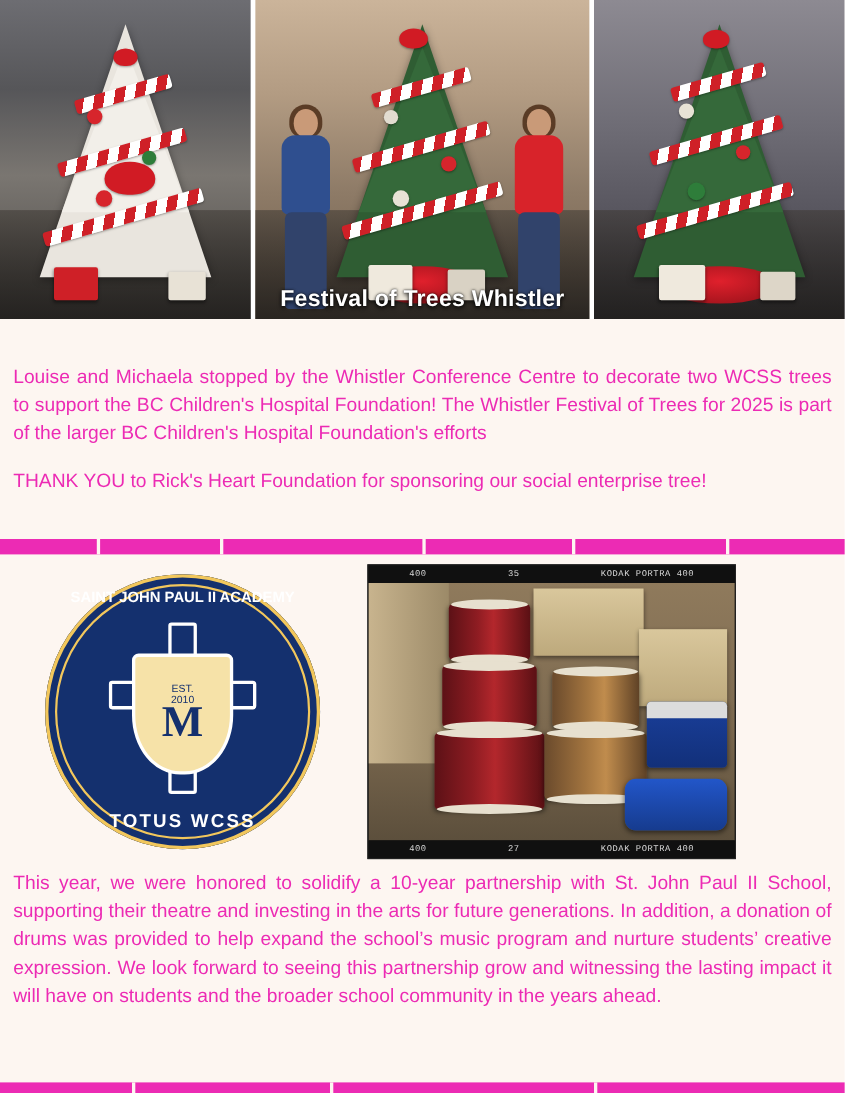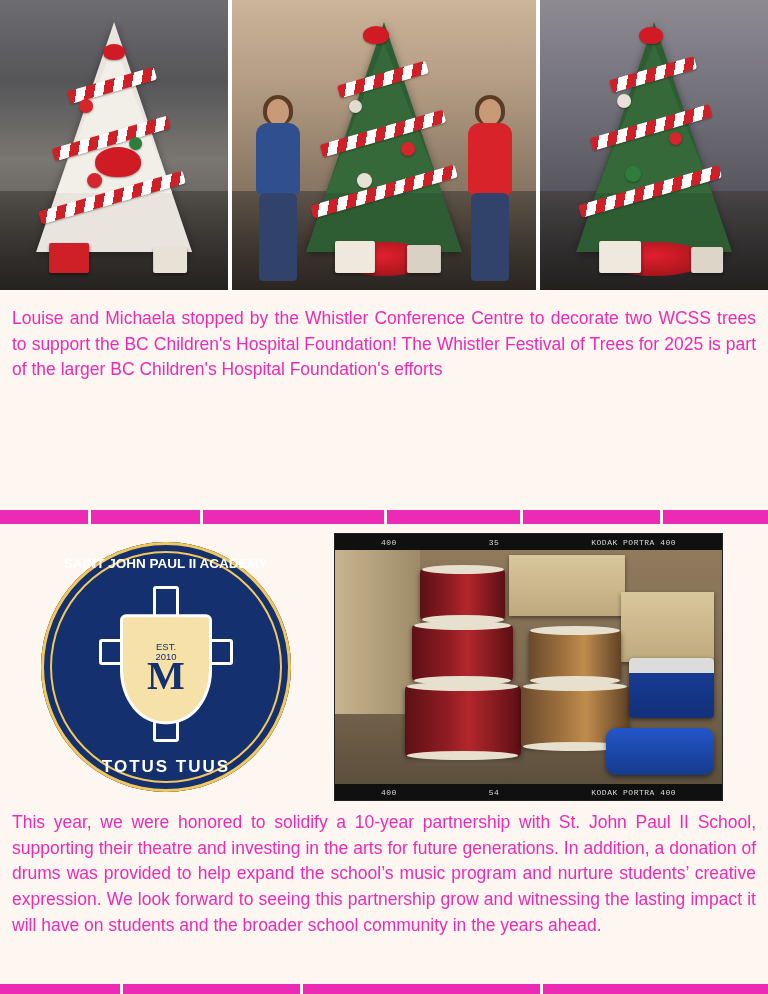--- a/index.html
+++ b/index.html
@@ -187,21 +187,21 @@
   .text-block {
     padding: 16px 12px 10px 12px;
     color: #ec2bb4;
     font-size: 17.5px;
     line-height: 1.47;
     text-align: justify;
   }
   .text-block p { margin: 0 0 18px 0; }
   .text-block p:last-child { margin-bottom: 0; }
 
-  .block-one { height: 220px; box-sizing: border-box; }
+  .block-one { height: 176px; box-sizing: border-box; margin-top: 24px; }
 
   
   .divider {
     position: relative;
     height: 14px;
     width: 100%;
     background: #ec2bb4;
   }
   .divider .notch {
     position: absolute;
@@ -299,21 +299,21 @@
     color: #14306e;
     font-size: 9.5px;
     font-weight: normal;
     text-align: center;
     line-height: 1.1;
     z-index: 5;
   }
 
   .drums-photo {
     position: relative;
-    width: 389px;
+    width: 335px;
     height: 268px;
     background: #111;
     border: 1px solid #222;
     box-sizing: border-box;
     overflow: hidden;
   }
   .film-bar {
     position: absolute;
     left: 0; right: 0;
     height: 16px;
@@ -428,20 +428,21 @@
           <div class="head"></div>
           <div class="body"></div>
           <div class="legs"></div>
       </div>
       <div class="person right">
         <div class="hair"></div>
           <div class="head"></div>
           <div class="body"></div>
           <div class="legs"></div>
       </div>
+      <div class="caption-overlay">Festival of Trees Whistler</div>
     </div>
 
     <div class="photo photo-right">
       <div class="hall cool"></div>
       <div class="floorline"></div>
       <div class="tree">
         <div class="cone"></div>
         <div class="cone2"></div>
         <div class="ribbon" style="width:124px; left:24px; bottom:54%;"></div>
         <div class="ribbon" style="width:146px; left:12px; bottom:30%;"></div>
@@ -452,39 +453,40 @@
         <div class="ball" style="left:60px; bottom:36%; width:16px; height:16px; background:#2e7d3a;"></div>
         <div class="skirt"></div>
         <div class="gift" style="left:34px; width:42px; height:32px; background:#efe9dd;"></div>
         <div class="gift" style="right:20px; width:32px; height:26px; background:#ddd6c8;"></div>
       </div>
     </div>
   </div>
 
   <div class="text-block block-one">
     <p>Louise and Michaela stopped by the Whistler Conference Centre to decorate two WCSS trees to support the BC Children's Hospital Foundation! The Whistler Festival of Trees for 2025 is part of the larger BC Children's Hospital Foundation's efforts</p>
+    <p>THANK YOU to Rick's Heart Foundation for sponsoring our social enterprise tree!</p>
   </div>
 
   <div class="divider">
     <div class="notch" style="left:88px;"></div>
     <div class="notch" style="left:200px;"></div>
     <div class="notch" style="left:384px;"></div>
     <div class="notch" style="left:520px;"></div>
     <div class="notch" style="left:660px;"></div>
   </div>
 
   <div class="media-row">
 
     <div class="logo-wrap">
       <div class="crest">
         <div class="ring-text">
           <span style="transform: translate(-50%,-50%) translateY(-104px); left:50%; top:50%; position:absolute; width:230px; text-align:center;">SAINT JOHN PAUL II ACADEMY</span>
         </div>
         <div class="ring-text">
-          <span style="transform: translate(-50%,-50%) translateY(100px); left:50%; top:50%; position:absolute; width:230px; text-align:center; font-size:17px; letter-spacing:2px;">TOTUS TUUS</span>
+          <span style="transform: translate(-50%,-50%) translateY(100px); left:50%; top:50%; position:absolute; width:230px; text-align:center; font-size:17px; letter-spacing:2px;">TOTUS WCSS</span>
         </div>
         <div class="cross-v"></div>
         <div class="cross-h"></div>
         <div class="est">
           <span>EST.</span><br>
           <span>2010</span>
         </div>
         <div class="shield">
           <span class="m">M</span>
         </div>
@@ -522,21 +524,21 @@
           <div class="head t"></div>
             <div class="head b"></div>
         </div>
         <div class="cooler" style="left:76%; top:46%; width:22%; height:26%;">
           <div class="lid"></div>
         </div>
         <div class="cooler" style="left:70%; top:76%; width:28%; height:20%; border-radius:10px; background:linear-gradient(180deg,#2256c9,#163b8e);"></div>
       </div>
       <div class="film-bar bottom">
         <span>400</span>
-        <span>54</span>
+        <span>27</span>
         <span>KODAK PORTRA 400</span>
       </div>
     </div>
   </div>
 
   <div class="text-block block-two">
     <p>This year, we were honored to solidify a 10-year partnership with St. John Paul II School, supporting their theatre and investing in the arts for future generations. In addition, a donation of drums was provided to help expand the school’s music program and nurture students’ creative expression. We look forward to seeing this partnership grow and witnessing the lasting impact it will have on students and the broader school community in the years ahead.</p>
   </div>
 
   <div class="divider" style="position:absolute; bottom:0; left:0; right:0; height:10px;">

